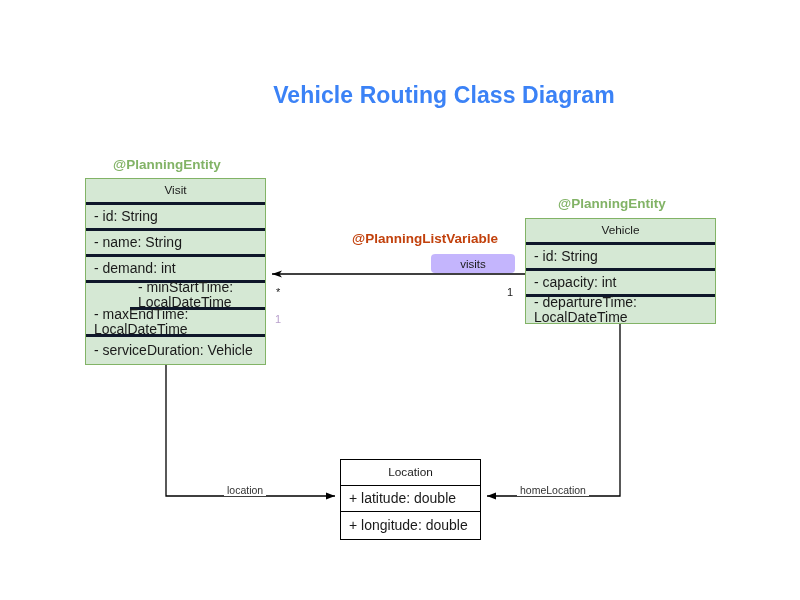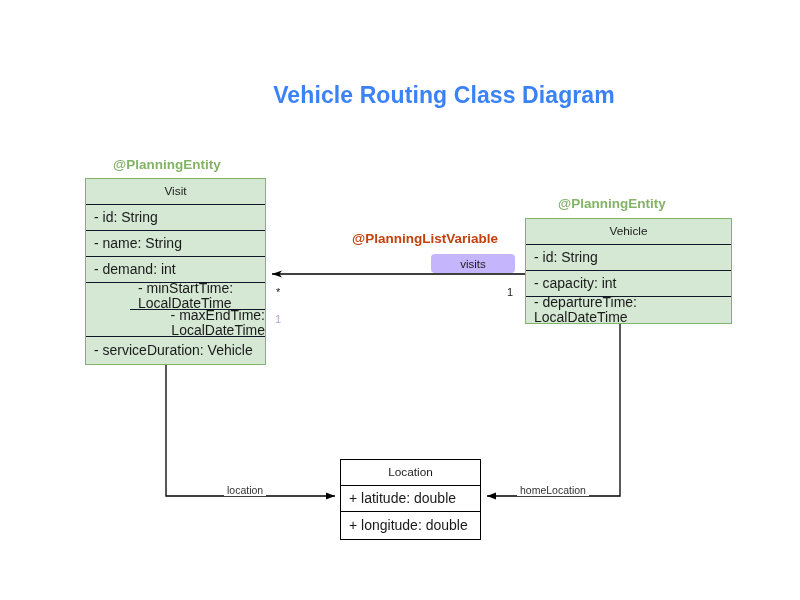--- a/index.html
+++ b/index.html
@@ -77,21 +77,21 @@
   .uml-class .row.attr-row {
     justify-content: flex-start;
     padding-left: 8px;
   }
 
   
   .uml-class.green {
     background: #d5e8d4;
     border-color: #82b366;
   }
-  .uml-class.green .row { border-bottom: 1px solid #0f172a; }
+  .uml-class.green .row { border-bottom: 3px solid #0f172a; }
   .uml-class.green .row:last-child { border-bottom: none; }
 
   
   .uml-class.plain {
     background: #ffffff;
     border-color: #000000;
   }
   .uml-class.plain .row { border-bottom: 1px solid #000000; }
   .uml-class.plain .row:last-child { border-bottom: none; }
 
@@ -158,27 +158,27 @@
   </svg>
 
   <div class="stereotype green" style="left:113px; top:157px;">@PlanningEntity</div>
 
   <div class="uml-class green" style="left:85px; top:178px; width:181px;">
     <div class="row title-row" style="height:26px;">Visit</div>
     <div class="row attr-row" style="height:26px;">- id: String</div>
     <div class="row attr-row" style="height:26px;">- name: String</div>
     <div class="row attr-row" style="height:26px;">- demand: int</div>
     <div class="row attr-row" style="height:27px;margin-left:44px;">- minStartTime: LocalDateTime</div>
-    <div class="row attr-row" style="height:27px;text-align:right;">- maxEndTime: LocalDateTime</div>
+    <div class="row attr-row" style="height:27px;">- maxEndTime: LocalDateTime</div>
     <div class="row attr-row" style="height:27px;">- serviceDuration: Vehicle</div>
   </div>
 
   <div class="stereotype green" style="left:558px; top:196px;">@PlanningEntity</div>
 
-  <div class="uml-class green" style="left:525px; top:218px; width:207px;">
+  <div class="uml-class green" style="left:525px; top:218px; width:191px;">
     <div class="row title-row" style="height:26px;">Vehicle</div>
     <div class="row attr-row" style="height:26px;">- id: String</div>
     <div class="row attr-row" style="height:26px;">- capacity: int</div>
     <div class="row attr-row" style="height:26px;">- departureTime: LocalDateTime</div>
   </div>
 
   <div class="stereotype orange" style="left:352px; top:231px;">@PlanningListVariable</div>
 
   <div id="visits-badge" style="left:431px; top:254px; width:84px; height:19px;">visits</div>
 

